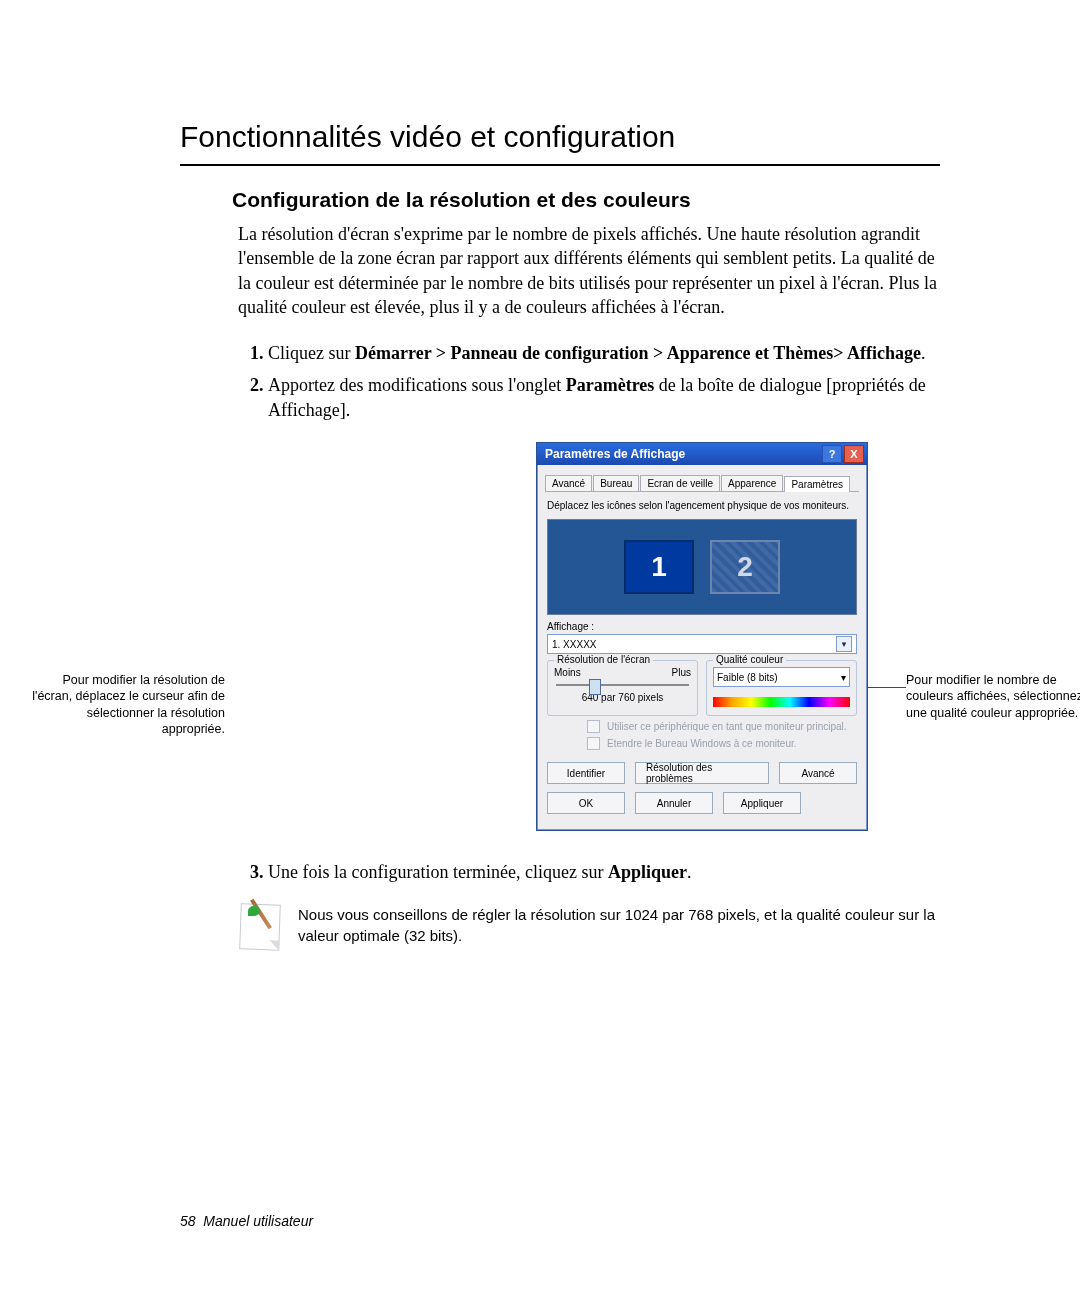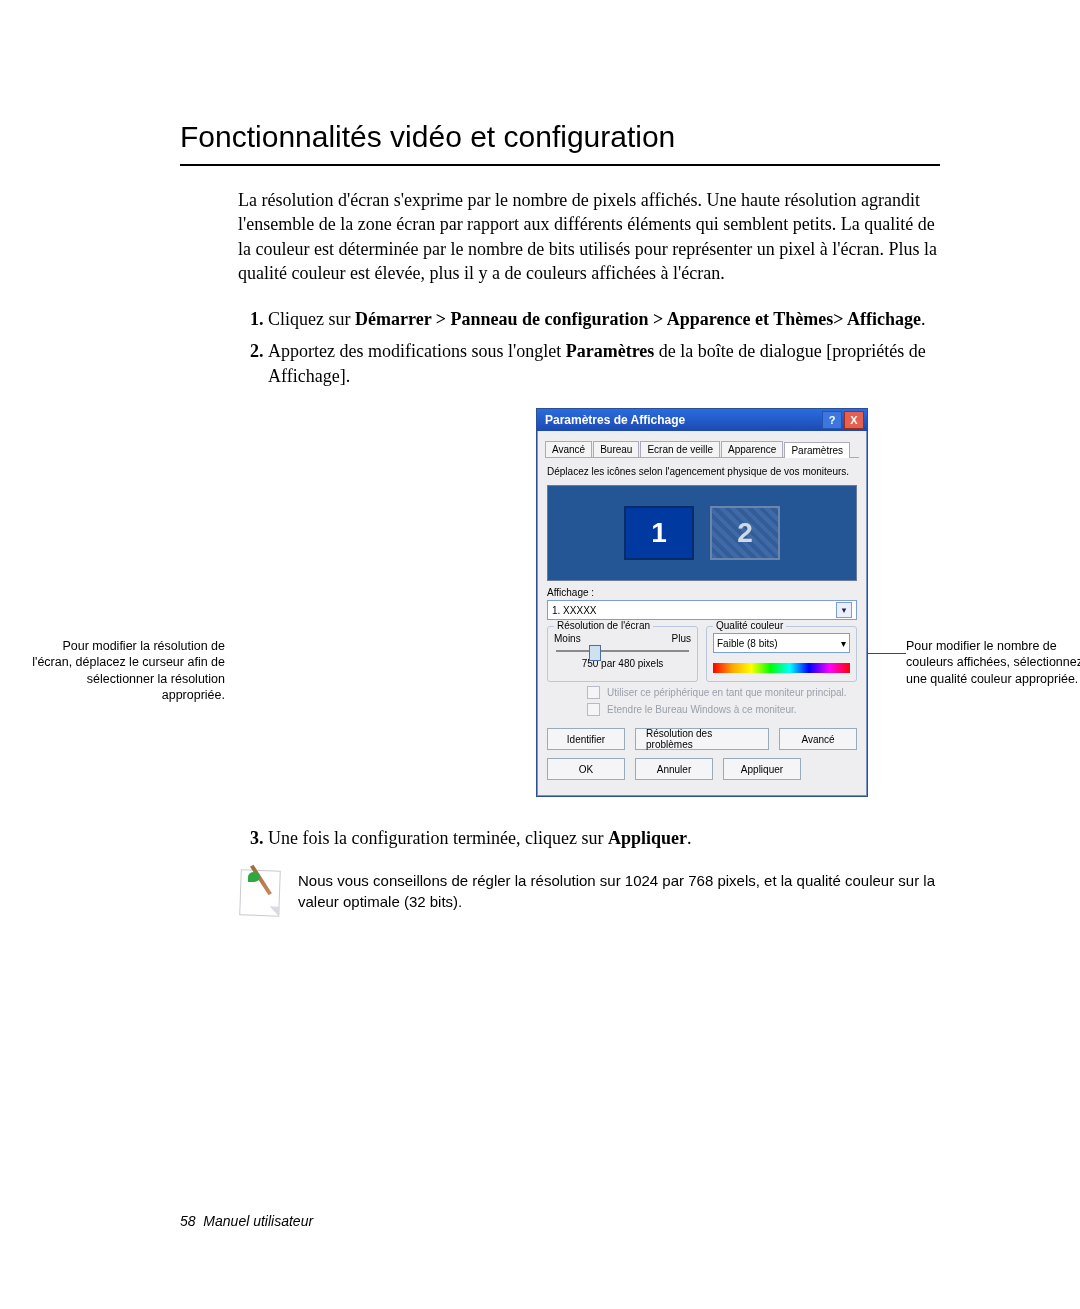--- a/index.html
+++ b/index.html
@@ -243,20 +243,21 @@
   }
 </style>
 </head>
 <body>
 
 <div class="page">
 
   <h1 class="chapter">Fonctionnalités vidéo et configuration</h1>
   <hr class="rule">
 
+  <h2 class="section">Configuration de la résolution et des couleurs</h2>
 
   <p class="intro">La résolution d'écran s'exprime par le nombre de pixels affichés. Une haute résolution agrandit l'ensemble de la zone écran par rapport aux différents éléments qui semblent petits. La qualité de la couleur est déterminée par le nombre de bits utilisés pour représenter un pixel à l'écran. Plus la qualité couleur est élevée, plus il y a de couleurs affichées à l'écran.</p>
 
   <ol class="steps">
     <li>
       <span>Cliquez sur </span><span class="bold">Démarrer &gt; Panneau de configuration &gt; Apparence et Thèmes&gt; Affichage</span><span>.</span>
     </li>
     <li>
       <span>Apportez des modifications sous l'onglet </span><span class="bold">Paramètres</span><span> de la boîte de dialogue [propriétés de Affichage].</span>
     </li>
@@ -300,21 +301,21 @@
       <div class="groups">
         <div class="fieldset">
           <div class="legend">Résolution de l'écran</div>
           <div class="minmax">
             <span>Moins</span>
             <span>Plus</span>
           </div>
           <div class="slider-track">
             <div class="slider-thumb"></div>
           </div>
-          <div class="res-text">750 par 480 pixels</div>
+          <div class="res-text">640 par 760 pixels</div>
         </div>
         <div class="fieldset">
           <div class="legend">Qualité couleur</div>
           <div class="qcombo">
             <span>Faible (8 bits)</span>
             <span class="dd">▾</span>
           </div>
           <div class="spectrum"></div>
         </div>
       </div>

